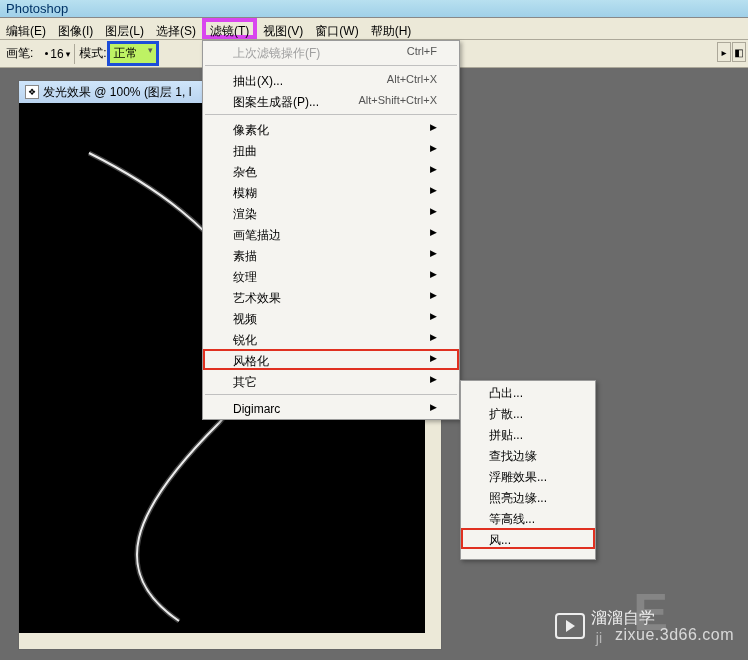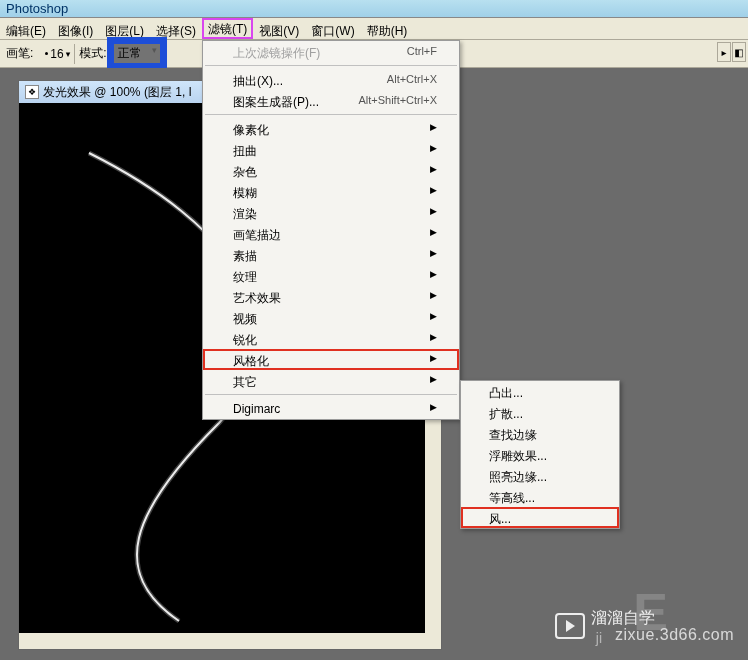--- a/index.html
+++ b/index.html
@@ -2,26 +2,26 @@
 <html><head>
 <meta charset="utf-8">
 <style>
 * { margin: 0; padding: 0; box-sizing: border-box; font-family: "Microsoft YaHei", SimSun, Arial, sans-serif; }
 body { width: 748px; height: 660px; background: #c0c0c0; overflow: hidden; position: relative; }
 
 .titlebar { background: linear-gradient(#b8e0f0, #a0d0e8); height: 18px; padding: 1px 6px; font-size: 13px; color: #003366; border-bottom: 1px solid #888; }
 
 .menubar { background: #ece9d8; height: 22px; display: flex; border-bottom: 1px solid #aca899; font-size: 12px; }
 .menu-item { padding: 5px 6px; cursor: default; }
-.menu-item.active { border: 2px solid #d946ef; padding: 1px 4px; }
+.menu-item.active { border: 4px solid #d946ef; padding: 1px 4px; }
 
 .toolbar { background: #ece9d8; height: 28px; display: flex; align-items: center; padding: 2px 6px; font-size: 12px; border-bottom: 1px solid #aca899; }
 .toolbar .label { color: #000; }
 .toolbar .brush-size { display: inline-block; padding: 0 2px; }
-.toolbar .mode-select { border: 7px solid #1d4ed8; background: #737373; padding: 1px 18px 1px 4px; font-size: 12px; position: relative; }
+.toolbar .mode-select { border: 3px solid #1d4ed8; background: #bef264; padding: 1px 18px 1px 4px; font-size: 12px; position: relative; }
 .toolbar .mode-select::after { content: "▾"; position: absolute; right: 3px; font-size: 9px; color: #555; }
 .toolbar .sep { width: 1px; height: 20px; background: #aca899; margin: 0 4px; }
 .toolbar .dot { width: 3px; height: 3px; background: #000; border-radius: 50%; margin-left: 12px; }
 .toolbar-right-icons { position: absolute; right: 2px; top: 42px; display: flex; gap: 1px; }
 .toolbar-right-icons .icon { width: 14px; height: 20px; border: 1px solid #aca899; background: #ece9d8; display: flex; align-items: center; justify-content: center; font-size: 10px; }
 
 .workspace { background: #6b6b6b; position: absolute; top: 68px; left: 0; right: 0; bottom: 0; }
 
 .doc-window { position: absolute; top: 12px; left: 18px; width: 424px; height: 570px; background: #ece9d8; border: 1px solid #666; }
 .doc-title { background: linear-gradient(#cfe5fa, #bad4f0); height: 22px; padding: 3px 6px; font-size: 12px; display: flex; align-items: center; gap: 4px; }
@@ -30,21 +30,21 @@
 .curve { position: absolute; top: 40px; left: 30px; width: 340px; height: 480px; }
 
 .dropdown { position: absolute; top: 40px; left: 202px; width: 258px; background: #f5f4f0; border: 1px solid #9a9a9a; box-shadow: 2px 2px 4px rgba(0,0,0,0.3); font-size: 12px; }
 .dropdown-item { display: flex; justify-content: space-between; padding: 4px 22px 4px 30px; cursor: default; position: relative; height: 21px; }
 .dropdown-item.disabled { color: #a0a0a0; }
 .dropdown-item.highlighted { border: 2px solid #e03020; padding: 2px 20px 2px 28px; }
 .dropdown-sep { height: 1px; background: #c0c0c0; margin: 3px 2px; }
 .dropdown-item .arrow { font-size: 9px; color: #000; }
 .dropdown-item .shortcut { color: #555; font-size: 11px; }
 
-.submenu { position: absolute; top: 380px; left: 460px; width: 160px; background: #f5f4f0; border: 1px solid #9a9a9a; box-shadow: 2px 2px 4px rgba(0,0,0,0.3); font-size: 12px; }
+.submenu { position: absolute; top: 380px; left: 460px; width: 136px; background: #f5f4f0; border: 1px solid #9a9a9a; box-shadow: 2px 2px 4px rgba(0,0,0,0.3); font-size: 12px; padding-bottom: 10px; }
 .submenu .dropdown-item { padding: 4px 14px 4px 28px; }
 .submenu .dropdown-item.highlighted { padding: 2px 12px 2px 26px; }
 
 .watermark { position: absolute; right: 14px; bottom: 16px; display: flex; align-items: center; gap: 6px; opacity: 0.88; }
 .play-badge { width: 30px; height: 26px; border: 2px solid #fff; border-radius: 4px; display: flex; align-items: center; justify-content: center; }
 .play-badge::before { content: ""; border-left: 9px solid #fff; border-top: 6px solid transparent; border-bottom: 6px solid transparent; margin-left: 2px; }
 .wm-text { color: #fff; font-size: 16px; line-height: 1.1; }
 .wm-text .sub { font-size: 16px; color: #e8e8e8; letter-spacing: 0.5px; margin-left: 24px; }
 .wm-bg-e { position: absolute; right: 80px; bottom: 18px; font-size: 52px; font-weight: bold; color: rgba(255,255,255,0.18); font-family: Arial; }
 .wm-ji { position: absolute; right: 146px; bottom: 14px; font-size: 14px; color: rgba(255,255,255,0.5); margin-top: 19px; }
@@ -183,20 +183,23 @@
 </div>
 
 <div class="submenu">
   <div class="dropdown-item">
       <span>凸出...</span>
     </div>
   <div class="dropdown-item">
       <span>扩散...</span>
     </div>
   <div class="dropdown-item">
+      <span>拼贴...</span>
+    </div>
+  <div class="dropdown-item">
       <span>查找边缘</span>
     </div>
   <div class="dropdown-item">
       <span>浮雕效果...</span>
     </div>
   <div class="dropdown-item">
       <span>照亮边缘...</span>
     </div>
   <div class="dropdown-item">
       <span>等高线...</span>

